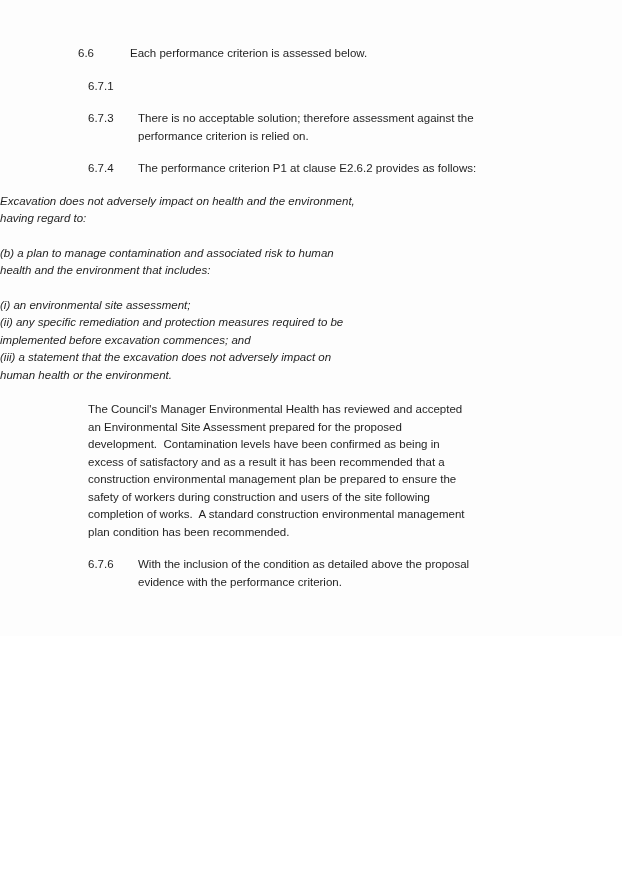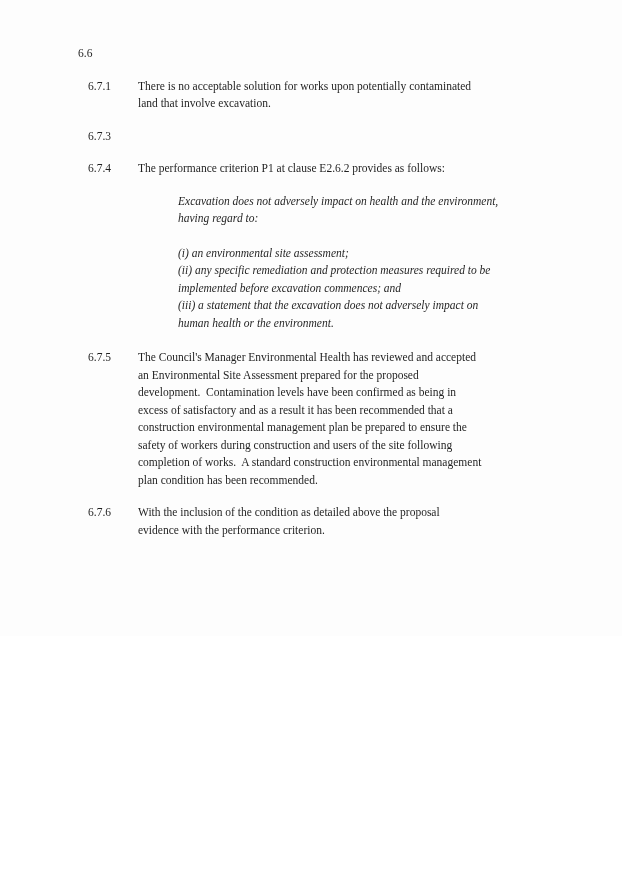--- a/index.html
+++ b/index.html
@@ -5,42 +5,41 @@
   html, body {
     margin: 0;
     padding: 0;
     background: #ffffff;
   }
   .page {
     position: relative;
     width: 622px;
     height: 636px;
     background: #fdfdfd;
-    font-family: Liberation Serif, serif;
+    font-family: Liberation Sans, sans-serif;
     font-size: 11.5px;
     line-height: 17.5px;
     color: #1f1f1f;
     overflow: hidden;
     box-sizing: border-box;
     padding-top: 45px;
   }
   .para {
     display: flex;
     margin: 0 0 15px 0;
   }
   .para.l1 { padding-left: 78px; }
   .para.l1 .num { width: 52px; flex-shrink: 0; }
   .para.l2 { padding-left: 88px; }
   .para.l2 .num { width: 50px; flex-shrink: 0; }
   .text {
     white-space: pre-wrap;
     width: 432px;
   }
   .quote {
-    margin-left: 178px;
     width: 420px;
     font-style: italic;
   }
   .quote .qblock {
     white-space: pre-wrap;
     margin: 0 0 17px 0;
   }
   .footer {
     position: absolute;
     top: 813px;
@@ -50,51 +49,53 @@
     color: #2a2a2a;
   }
 </style>
 </head>
 <body>
 
 <div class="page">
 
   <div class="para l1">
     <span class="num">6.6</span>
+    <span class="text">Each performance criterion is assessed below.</span>
   </div>
 
 
   <div class="para l2">
     <span class="num">6.7.1</span>
-    <span class="text">There is no acceptable solution for works upon potentially contaminated
-land that involve excavation.</span>
   </div>
 
 
   <div class="para l2">
     <span class="num">6.7.3</span>
+    <span class="text">There is no acceptable solution; therefore assessment against the
+performance criterion is relied on.</span>
   </div>
 
   <div class="para l2">
     <span class="num">6.7.4</span>
     <span class="text">The performance criterion P1 at clause E2.6.2 provides as follows:</span>
   </div>
 
   <div class="quote">
     <div class="qblock">Excavation does not adversely impact on health and the environment,
 having regard to:</div>
+    <div class="qblock">(b) a plan to manage contamination and associated risk to human
+health and the environment that includes:</div>
     <div class="qblock">(i) an environmental site assessment;
 (ii) any specific remediation and protection measures required to be
 implemented before excavation commences; and
 (iii) a statement that the excavation does not adversely impact on
 human health or the environment.</div>
   </div>
 
   <div class="para l2">
-    <span class="num">6.7.5</span>
     <span class="text">The Council's Manager Environmental Health has reviewed and accepted
 an Environmental Site Assessment prepared for the proposed
 development.  Contamination levels have been confirmed as being in
 excess of satisfactory and as a result it has been recommended that a
 construction environmental management plan be prepared to ensure the
 safety of workers during construction and users of the site following
 completion of works.  A standard construction environmental management
 plan condition has been recommended.</span>
   </div>
 

